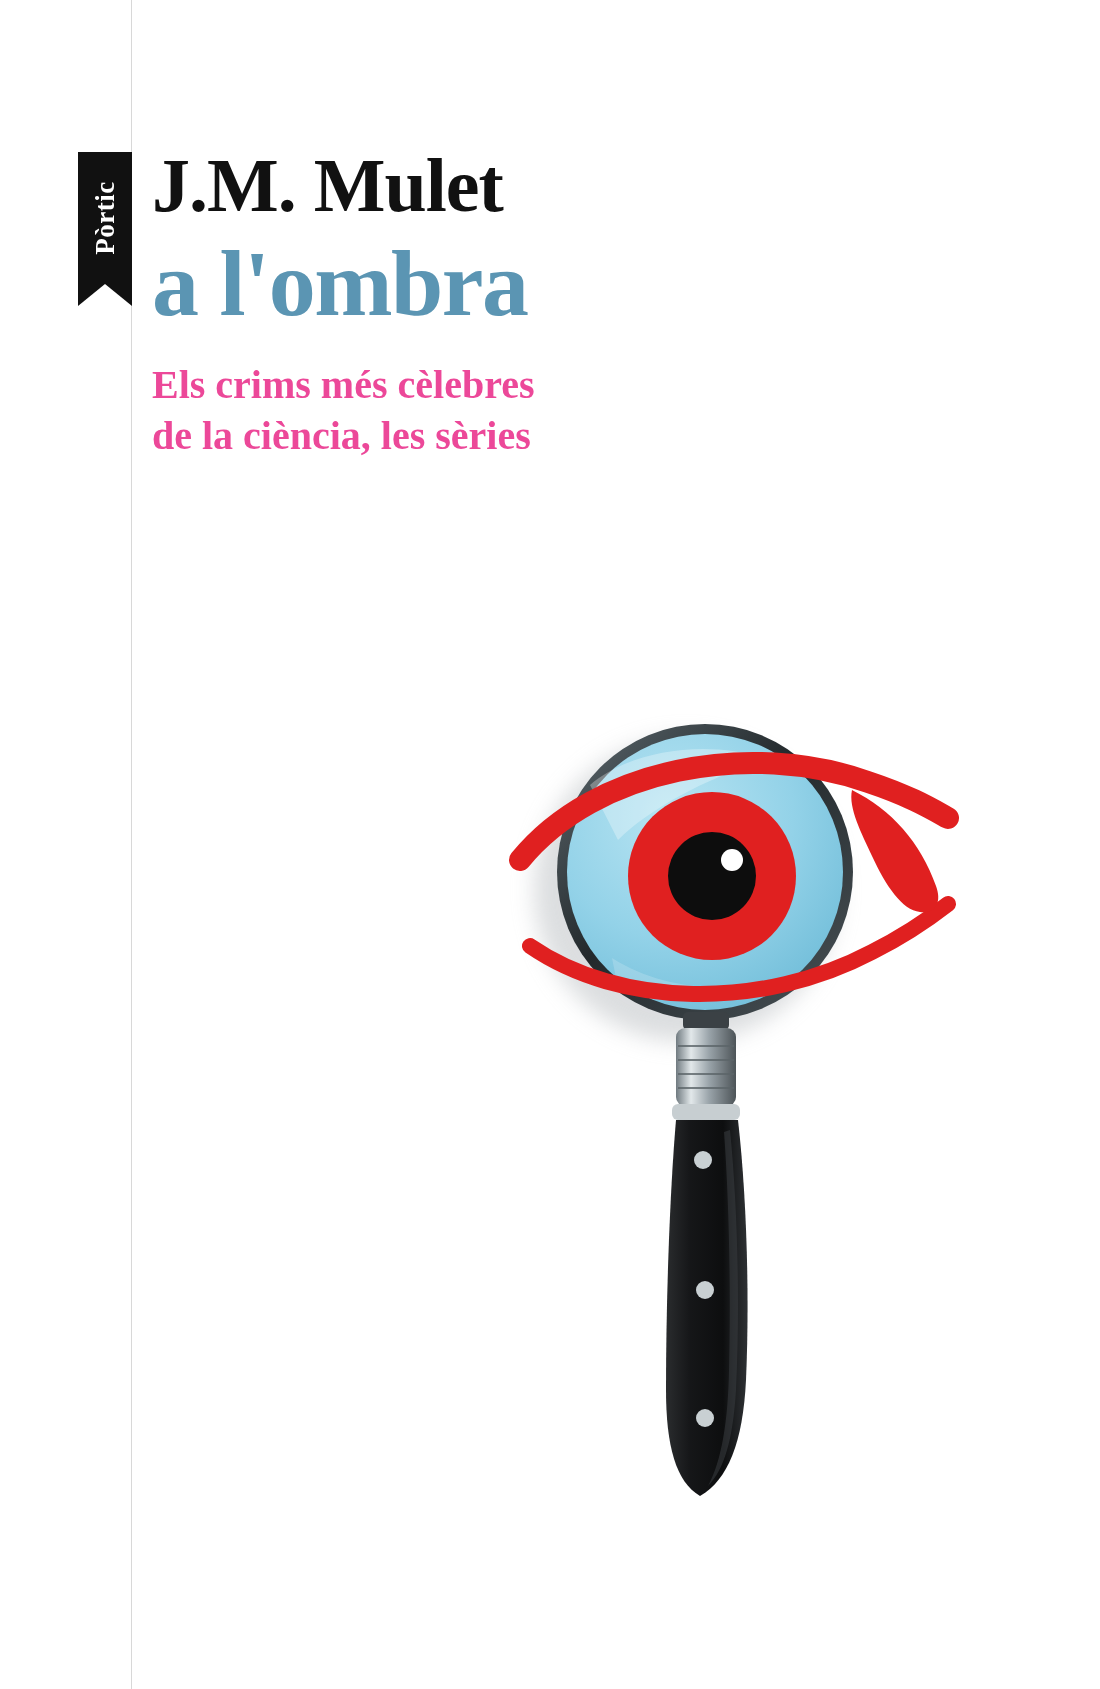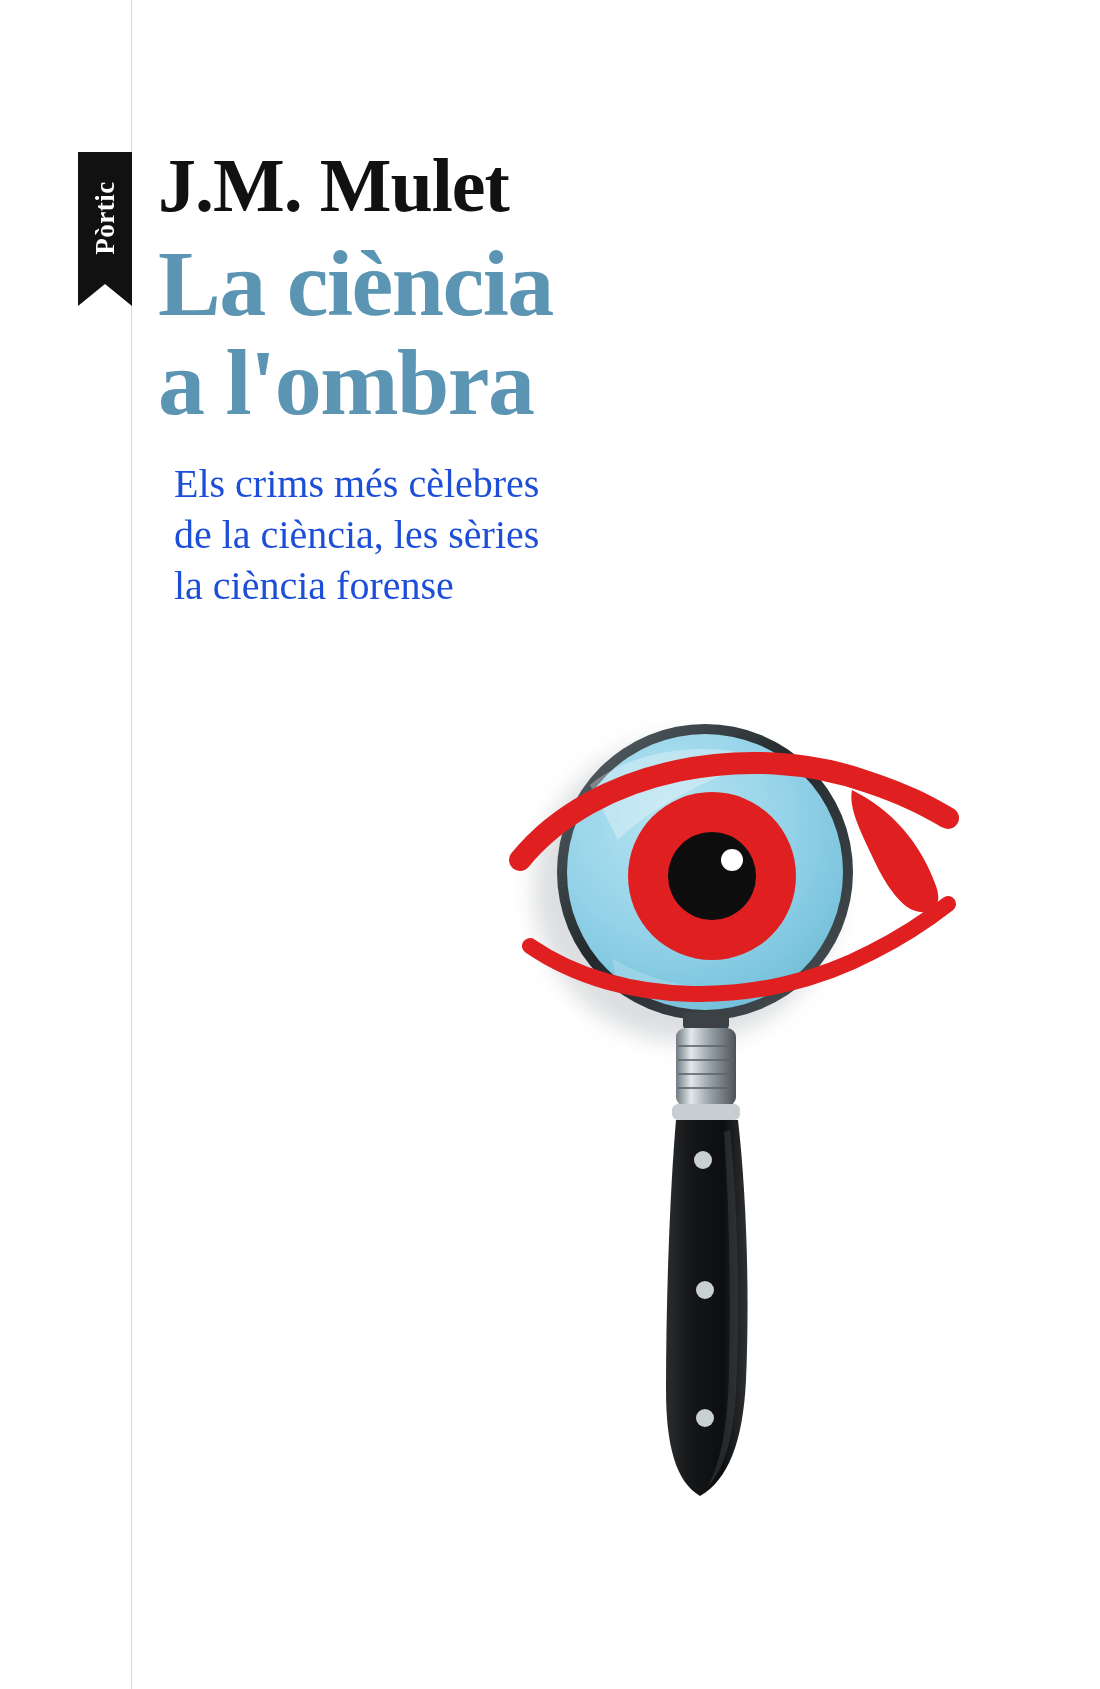--- a/index.html
+++ b/index.html
@@ -58,21 +58,21 @@
     color: #ffffff;
     font-family: "Liberation Serif", serif;
     font-weight: bold;
     font-size: 27px;
     letter-spacing: 0.5px;
     white-space: nowrap;
   }
 
   .text-block {
     position: absolute;
-    left: 158px;
+    left: 152px;
     top: 148px;
     width: 700px;
   }
 
   .author {
     font-family: "Liberation Serif", serif;
     font-weight: bold;
     font-size: 76px;
     line-height: 0.98;
     letter-spacing: -1px;
@@ -85,26 +85,26 @@
     font-weight: bold;
     font-size: 94px;
     line-height: 1.05;
     letter-spacing: -1.5px;
     color: #5b95b3;
     margin: 0;
   }
   .title .line { display: block; }
 
   .subtitle {
-    margin: 26px 0 0 16px;
-    font-family: "Liberation Serif", serif;
-    font-weight: normal;
+    margin: 26px 0 0 0;
+    font-family: "Liberation Serif", serif;
+    font-weight: bold;
     font-size: 40px;
     line-height: 1.28;
-    color: #1d4ed8;
+    color: #ec4899;
   }
   .subtitle .line { display: block; }
 
   
   .illustration {
     position: absolute;
     left: 500px;
     top: 690px;
     width: 470px;
     height: 830px;
@@ -119,28 +119,26 @@
   <div class="spine-rule"></div>
 
   <div class="publisher-tab">
     <span class="label">Pòrtic</span>
   </div>
 
   <div class="text-block">
     <h2 class="author">J.M. Mulet</h2>
 
     <h1 class="title">
-      <span class="line">La ciència</span>
       <span class="line">a l'ombra</span>
     </h1>
 
     <p class="subtitle">
       <span class="line">Els crims més cèlebres</span>
       <span class="line">de la ciència, les sèries</span>
-      <span class="line">la ciència forense</span>
     </p>
   </div>
 
   <div class="illustration">
     <svg width="470" height="830" viewBox="0 0 470 830" xmlns="http://www.w3.org/2000/svg">
       <defs>
         <radialGradient id="lensGrad" cx="38%" cy="30%" r="80%">
           <stop offset="0%" stop-color="#b7e4f2"></stop>
           <stop offset="55%" stop-color="#93d2e8"></stop>
           <stop offset="100%" stop-color="#6fbcd8"></stop>

